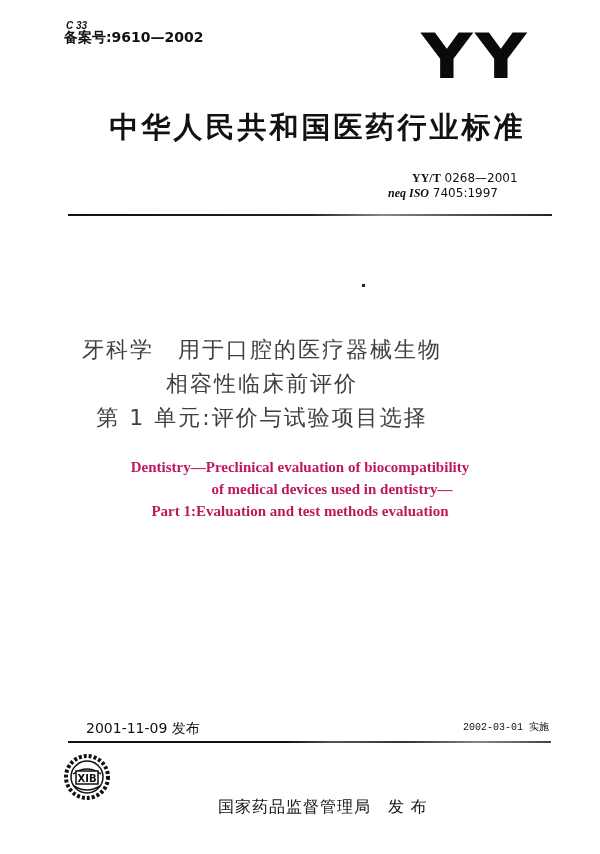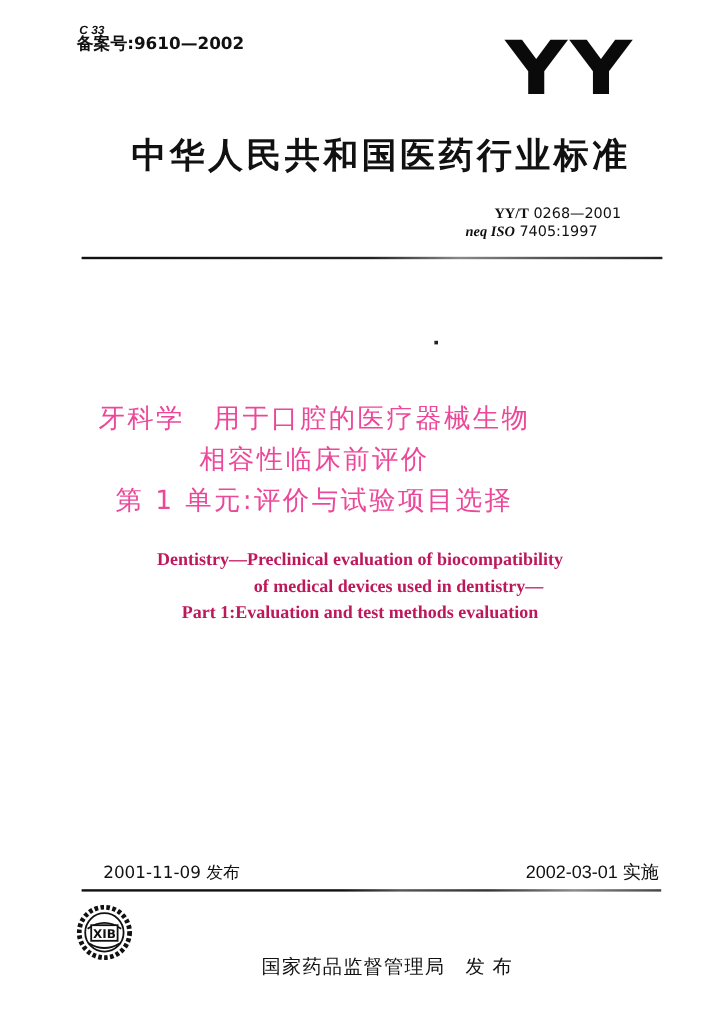--- a/index.html
+++ b/index.html
@@ -42,21 +42,21 @@
       letter-spacing: 2px;
       transform: scaleX(1.15);
       transform-origin: left top;
       color: #0a0a0a;
     }
 
     
     .org-title {
       left: 0; width: 600px; top: 112px;
       text-align: center;
-      font-family: Liberation Serif, serif;
+      font-family: Liberation Mono, monospace;
       font-weight: bold;
       font-size: 29px;
       letter-spacing: 3px;
       line-height: 36px;
       padding-left: 35px;
     }
 
     
     .std-number {
       left: 412px; top: 171px;
@@ -82,21 +82,21 @@
 
     .speck { width: 3px; height: 3px; background: #222; }
 
     
     .cn-title {
       left: 0; width: 524px;
       text-align: center;
       font-family: "DejaVu Sans", sans-serif;
       font-size: 22px;
       line-height: 34px;
-      color: #ec4899;
+      color: #404040;
     }
     .cn-t1 { top: 333px; letter-spacing: 2px; }
     .cn-t2 { top: 367px; letter-spacing: 2px; }
     .cn-t3 { top: 401px; letter-spacing: 2px; }
 
     
     .en-title {
       left: 0; width: 600px;
       text-align: center;
       font-family: "Liberation Serif", serif;
@@ -110,22 +110,22 @@
     .en-t3 { top: 500px; }
 
     
     .date-left {
       left: 86px; top: 719px;
       font-family: "DejaVu Sans", sans-serif;
       font-size: 14px; line-height: 18px;
     }
     .date-right {
       right: 51px; top: 719px;
-      font-family: Liberation Sans, sans-serif;
-      font-size: 15px; line-height: 18px;
+      font-family: Liberation Mono, monospace;
+      font-size: 10px; line-height: 18px;
       text-align: center;
     }
     .bottom-rule {
       left: 68px; top: 741px;
       width: 483px; height: 1.5px;
       background: linear-gradient(to right, #111 0%, #111 45%, #555 55%, #333 70%, #888 85%, #444 100%);
     }
 
     
     .seal {

